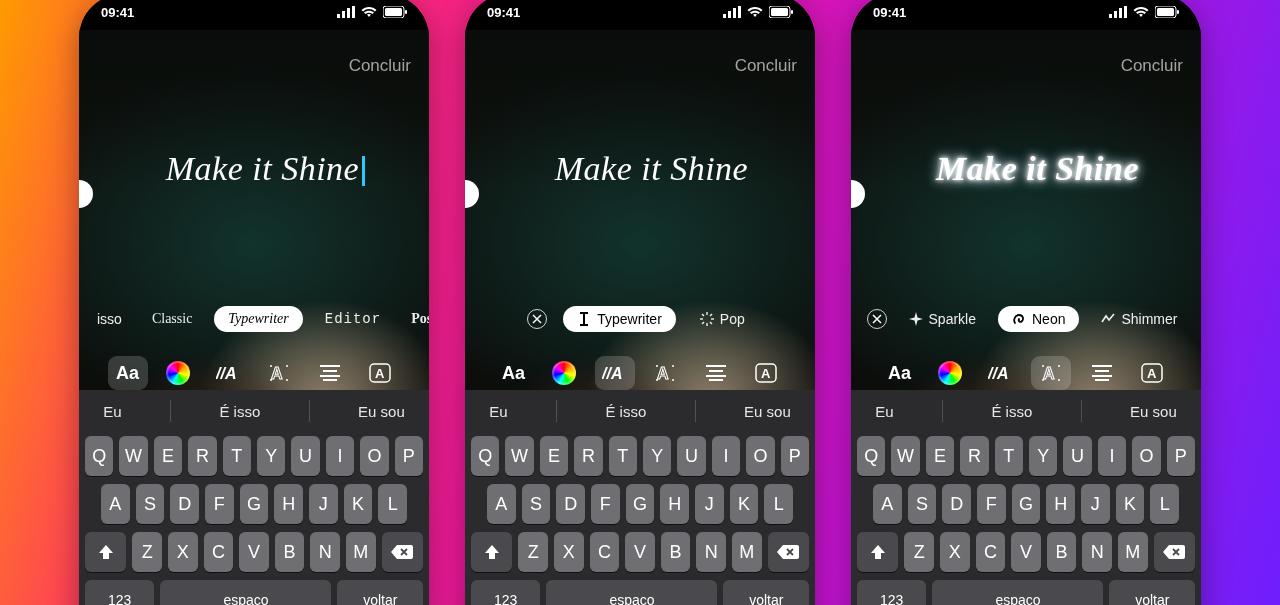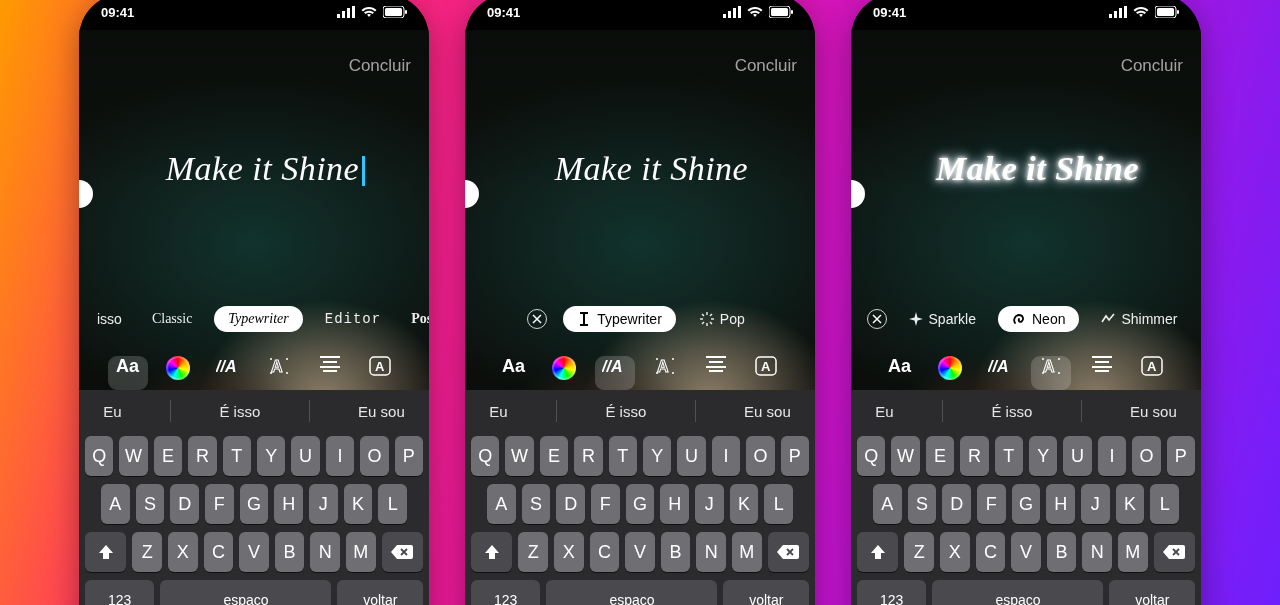--- a/index.html
+++ b/index.html
@@ -127,21 +127,21 @@
   .pill.italic{ font-style:italic; font-family:"Segoe Script",cursive; }
   .pill .mini-ic{width:14px;height:14px;}
 
   
   .tool-row{
     position:absolute; left:0; right:0; top:316px;
     display:flex; justify-content:space-evenly; align-items:center;
     padding:10px 18px;
   }
   .tool{
-    width:40px; height:34px; display:flex; justify-content:center;
+    width:40px; height:34px; display:flex; align-items:center; justify-content:center;
     color:#fff;
   }
   .tool.active{
     background:rgba(255,255,255,.18);
     border-radius:9px;
   }
   .color-wheel{
     width:24px;height:24px;border-radius:50%;
     background:conic-gradient(red,orange,yellow,lime,cyan,blue,magenta,red);
     box-shadow:0 0 0 2px rgba(255,255,255,.25) inset;

